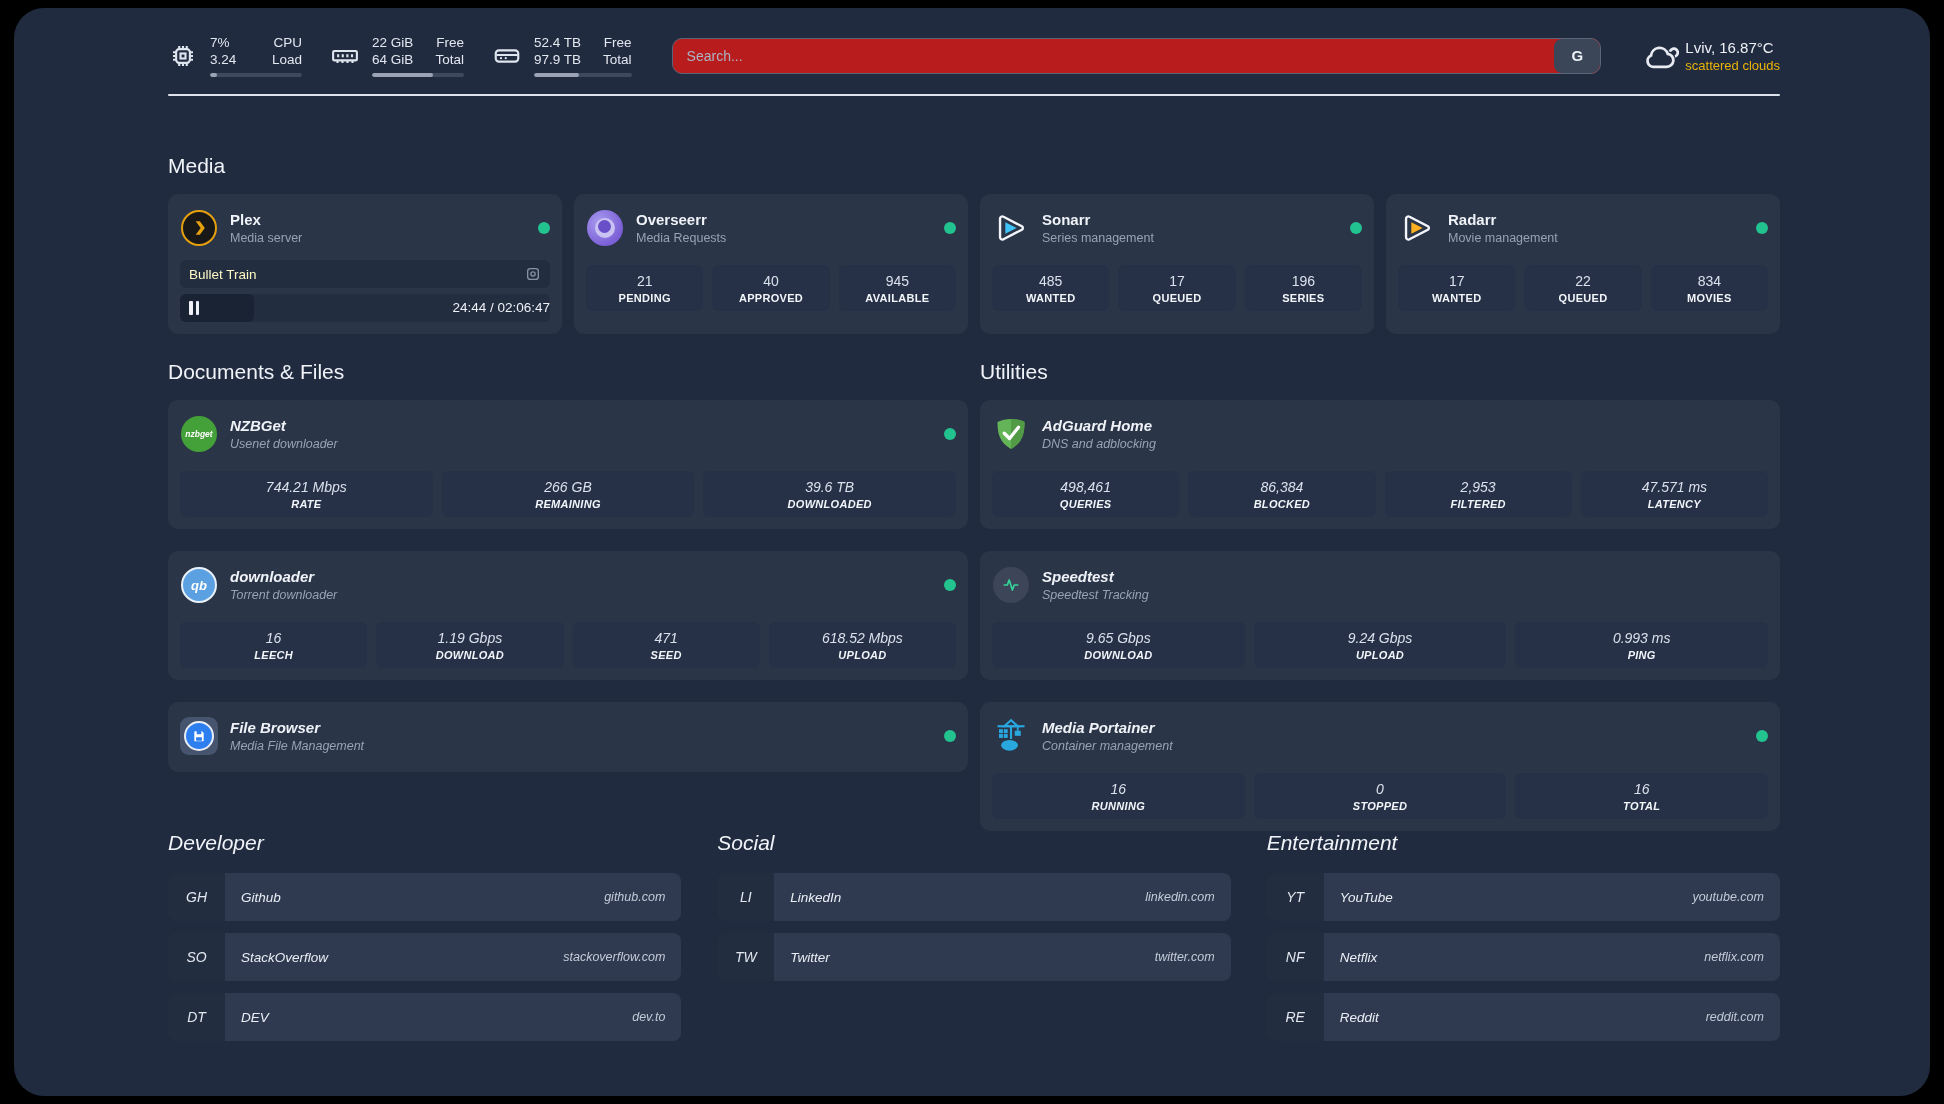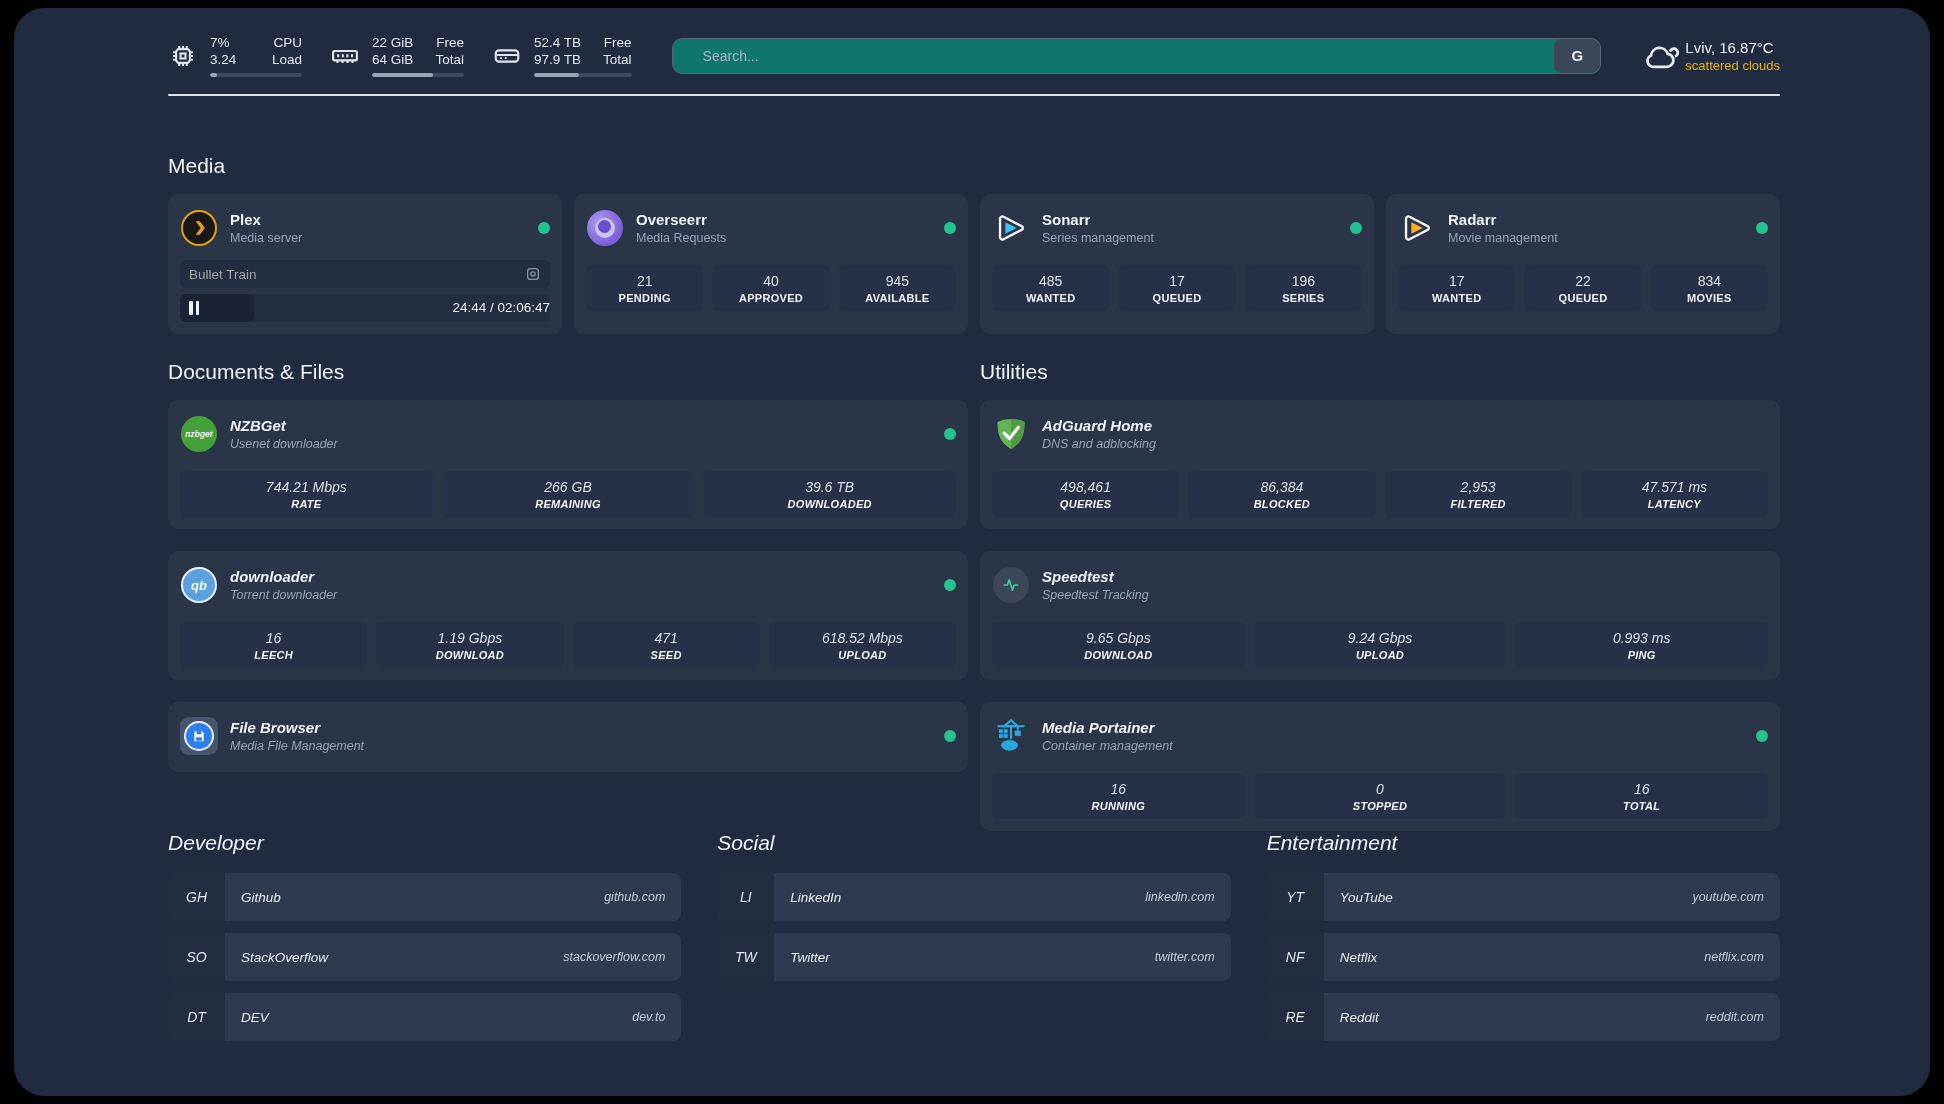--- a/index.html
+++ b/index.html
@@ -14,21 +14,21 @@
   .sysstats { display:flex; gap:28px; }
   .sysstat { display:flex; align-items:center; gap:12px; }
   .sysstat .icon { width:30px; height:30px; }
   .sysstat .block { display:flex; flex-direction:column; }
   .sysstat .lines { display:flex; gap:22px; font-size:13.5px; line-height:17px; color:#e3e8f0; }
   .sysstat .vals { text-align:left; }
   .sysstat .labs { text-align:right; margin-left:auto; }
   .meter { margin-top:5px; width:100%; min-width:92px; height:4px; border-radius:2px; background:#3e495d; overflow:hidden; }
   .meter .fill { height:100%; background:#9aa4b6; border-radius:2px; }
   .search { flex:1; margin:0 42px 0 40px; position:relative; display:flex; align-items:flex-end;
-    height:36px; background:#0f766e; border:1px solid #5a657a; border-radius:10px; overflow:hidden;padding-left:16px; }
+    height:36px; background:#b91c1c; border:1px solid #5a657a; border-radius:10px; overflow:hidden; }
   .search input { flex:1; height:100%; background:transparent; border:none; outline:none;
     padding:0 14px; font-size:14px; color:#dfe5ee; font-family:"Liberation Sans", sans-serif; }
   .search input::placeholder { color:#aab4c4; }
   .search .gbtn { width:46px; height:100%; background:#3b4659; display:flex; align-items:center; justify-content:center;
     font-size:15px; font-weight:bold; color:#eef2f7; cursor:pointer; border-radius:8px; }
   .weather { display:flex; align-items:center; gap:2px; }
   .weather .wtxt div:first-child { font-size:15px; color:#eef1f6; }
   .weather .wtxt div:last-child { font-size:13px; color:#eab308; margin-top:2px; }
   .divider { margin-top:17px; height:2px; background:#dce3ec; border-radius:1px; }
   
@@ -42,21 +42,21 @@
   .svc-meta .nm { font-size:15px; font-weight:600; color:#eff2f7; line-height:18px; }
   .svc-meta .ds { font-size:12.5px; color:#97a2b4; margin-top:2px; }
   .dot { width:12px; height:12px; border-radius:50%; background:#22c38e; margin-left:auto; }
   .stats-row { display:flex; gap:9px; margin-top:13px; }
   .statbox { flex:1; background:#263147; border-radius:6px; padding:8px 4px 7px; text-align:center; }
   .statbox .v { font-size:14px; color:#dbe1ec; }
   .statbox .l { font-size:11px; font-weight:700; color:#f2f5f9; margin-top:3px; letter-spacing:.3px; }
   
   .player { margin-top:8px; }
   .player-row { height:28px; background:#232d40; border-radius:6px; display:flex; align-items:center;
-    justify-content:space-between; padding:0 9px; font-size:13.5px; color:#a3a3a3; }
+    justify-content:space-between; padding:0 9px; font-size:13.5px; color:#fef9c3; }
   .player-bar { position:relative; margin-top:6px; height:28px; background:#232d40; border-radius:6px; overflow:hidden; }
   .player-fill { position:absolute; left:0; top:0; bottom:0; background:#1a2333; border-radius:6px; }
   .pausebtn { position:absolute; left:9px; top:7px; display:flex; gap:3px; cursor:pointer; }
   .pausebtn i { display:block; width:3.5px; height:14px; background:#eef1f6; border-radius:1px; }
   .ptime { position:absolute; right:0; top:5.5px; font-size:13.5px; color:#eef1f6; }
   
   .twocol { margin-top:26px; display:grid; grid-template-columns:1fr 1fr; gap:12px; align-items:start; }
   .colstack { display:flex; flex-direction:column; gap:22px; margin-top:16px;font-style:italic; }
   
   .bookmarks { display:grid; grid-template-columns:1fr 1fr 1fr; gap:36px;font-style:italic; }

